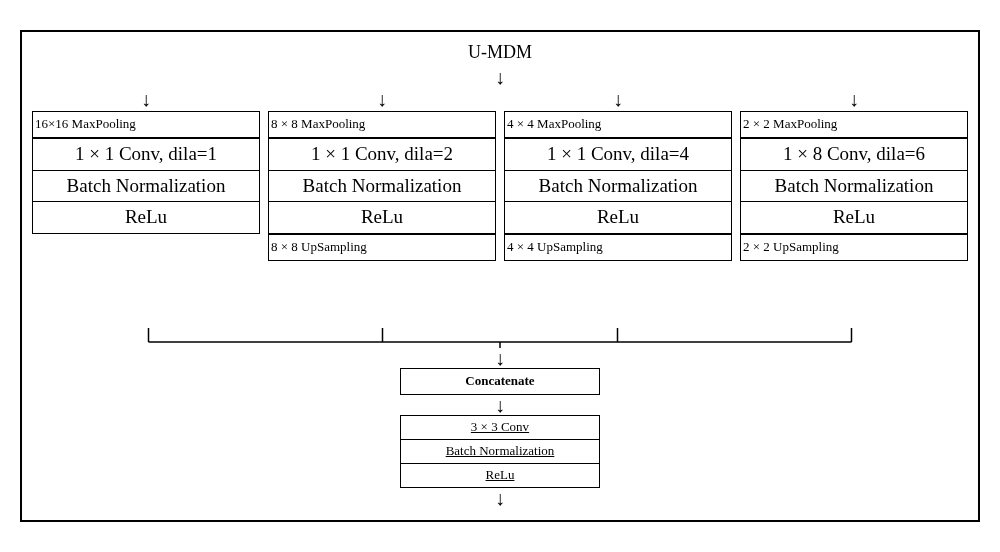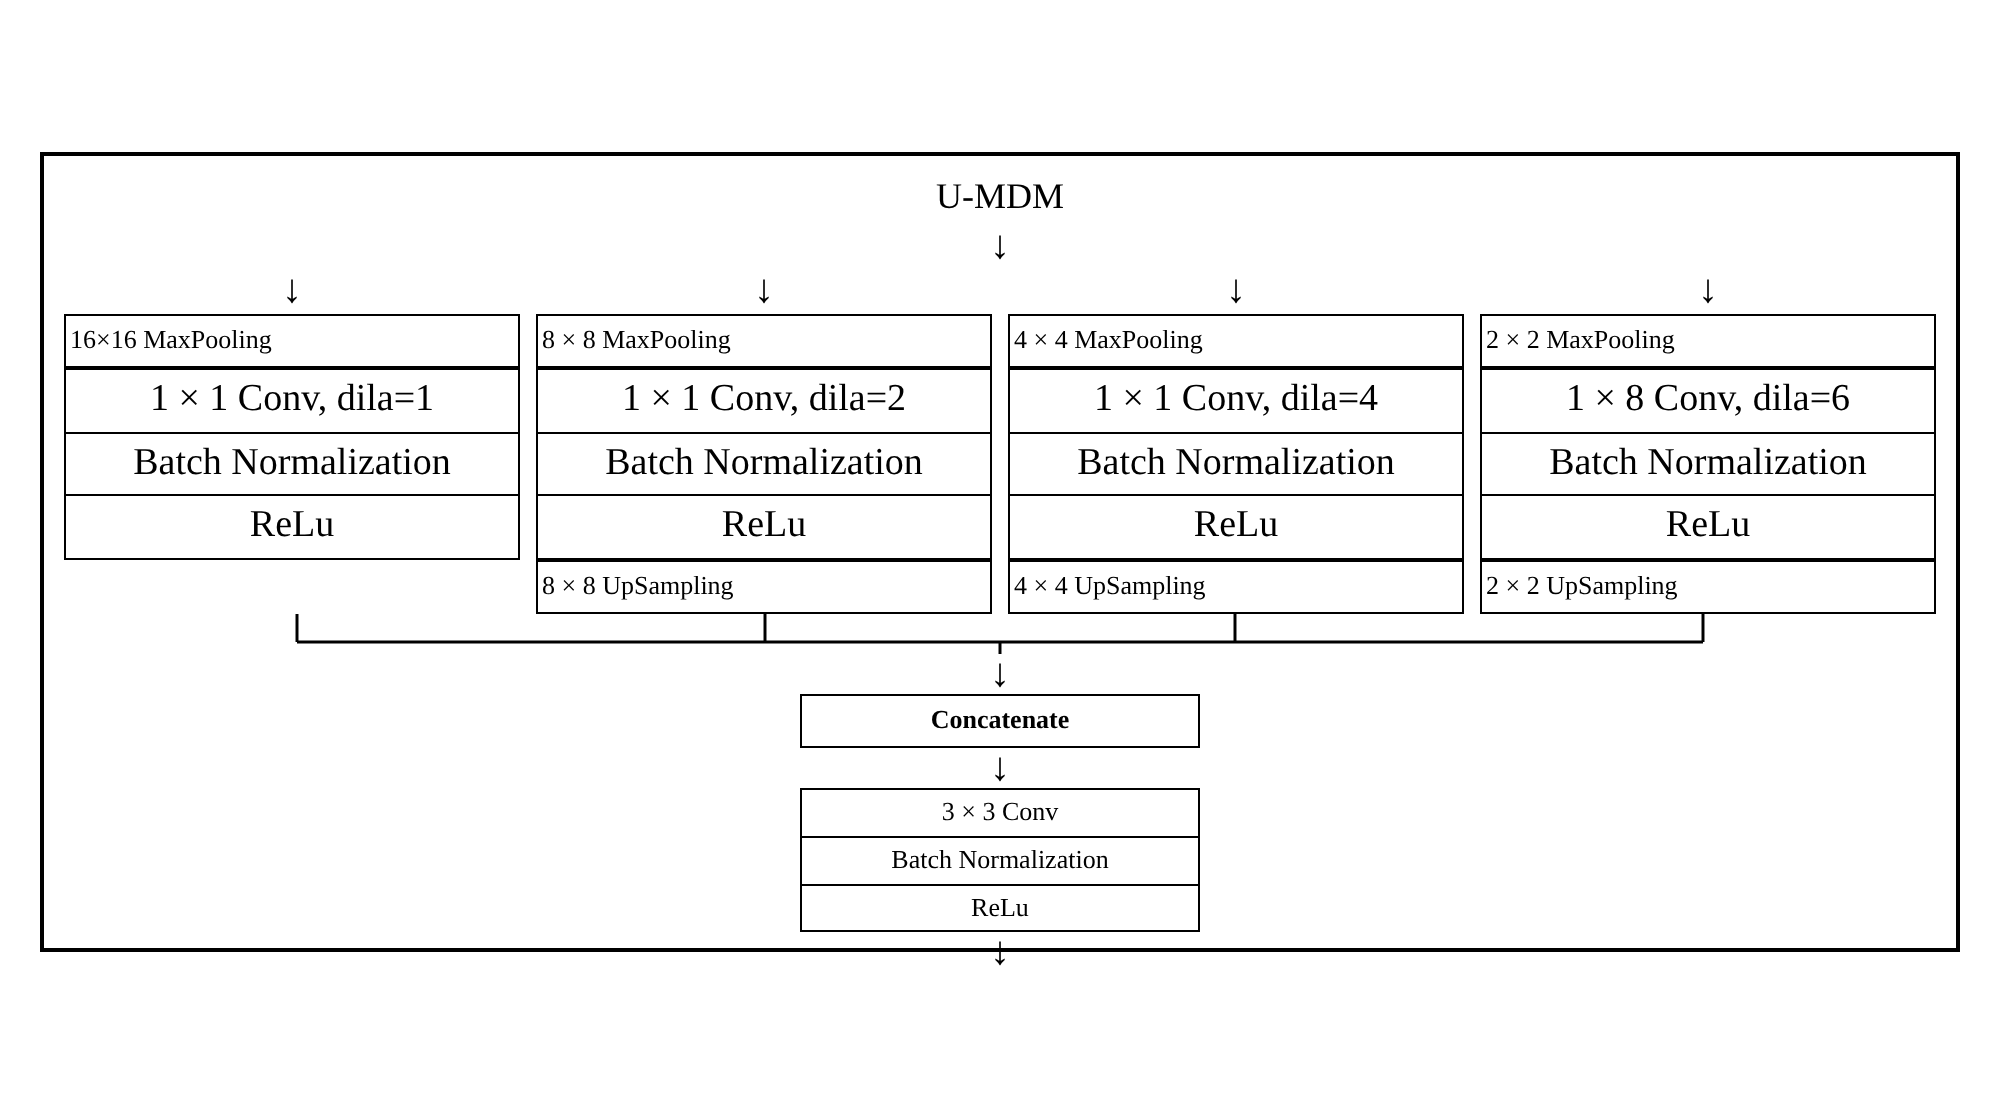--- a/index.html
+++ b/index.html
@@ -9,21 +9,21 @@
       display: flex;
       justify-content: center;
       align-items: center;
       width: 1000px;
       height: 552px;
       overflow: hidden;
     }
     .diagram-container {
       border: 2px solid #000;
       width: 960px;
-      height: 400px;
+      height: 492px;
       position: relative;
       padding: 10px;
     }
     .diagram-inner {
       width: 100%;
       height: 100%;
       display: flex;
       flex-direction: column;
       align-items: center;
     }
@@ -104,20 +104,21 @@
       text-align: center;
       font-size: 13px;
       padding: 4px 2px;
       line-height: 1.3;
       margin-bottom: 0;
       font-weight: bold;
     }
     .bottom-box-group {
       border: 1.5px solid #000;
       width: 200px;
+      text-decoration: underline;
     }
     .bottom-box-group .box-cell {
       border-bottom: 1.5px solid #000;
       text-align: center;
       font-size: 13px;
       padding: 3px 2px;
       line-height: 1.3;
     }
     .bottom-box-group .box-cell:last-child {
       border-bottom: none;

